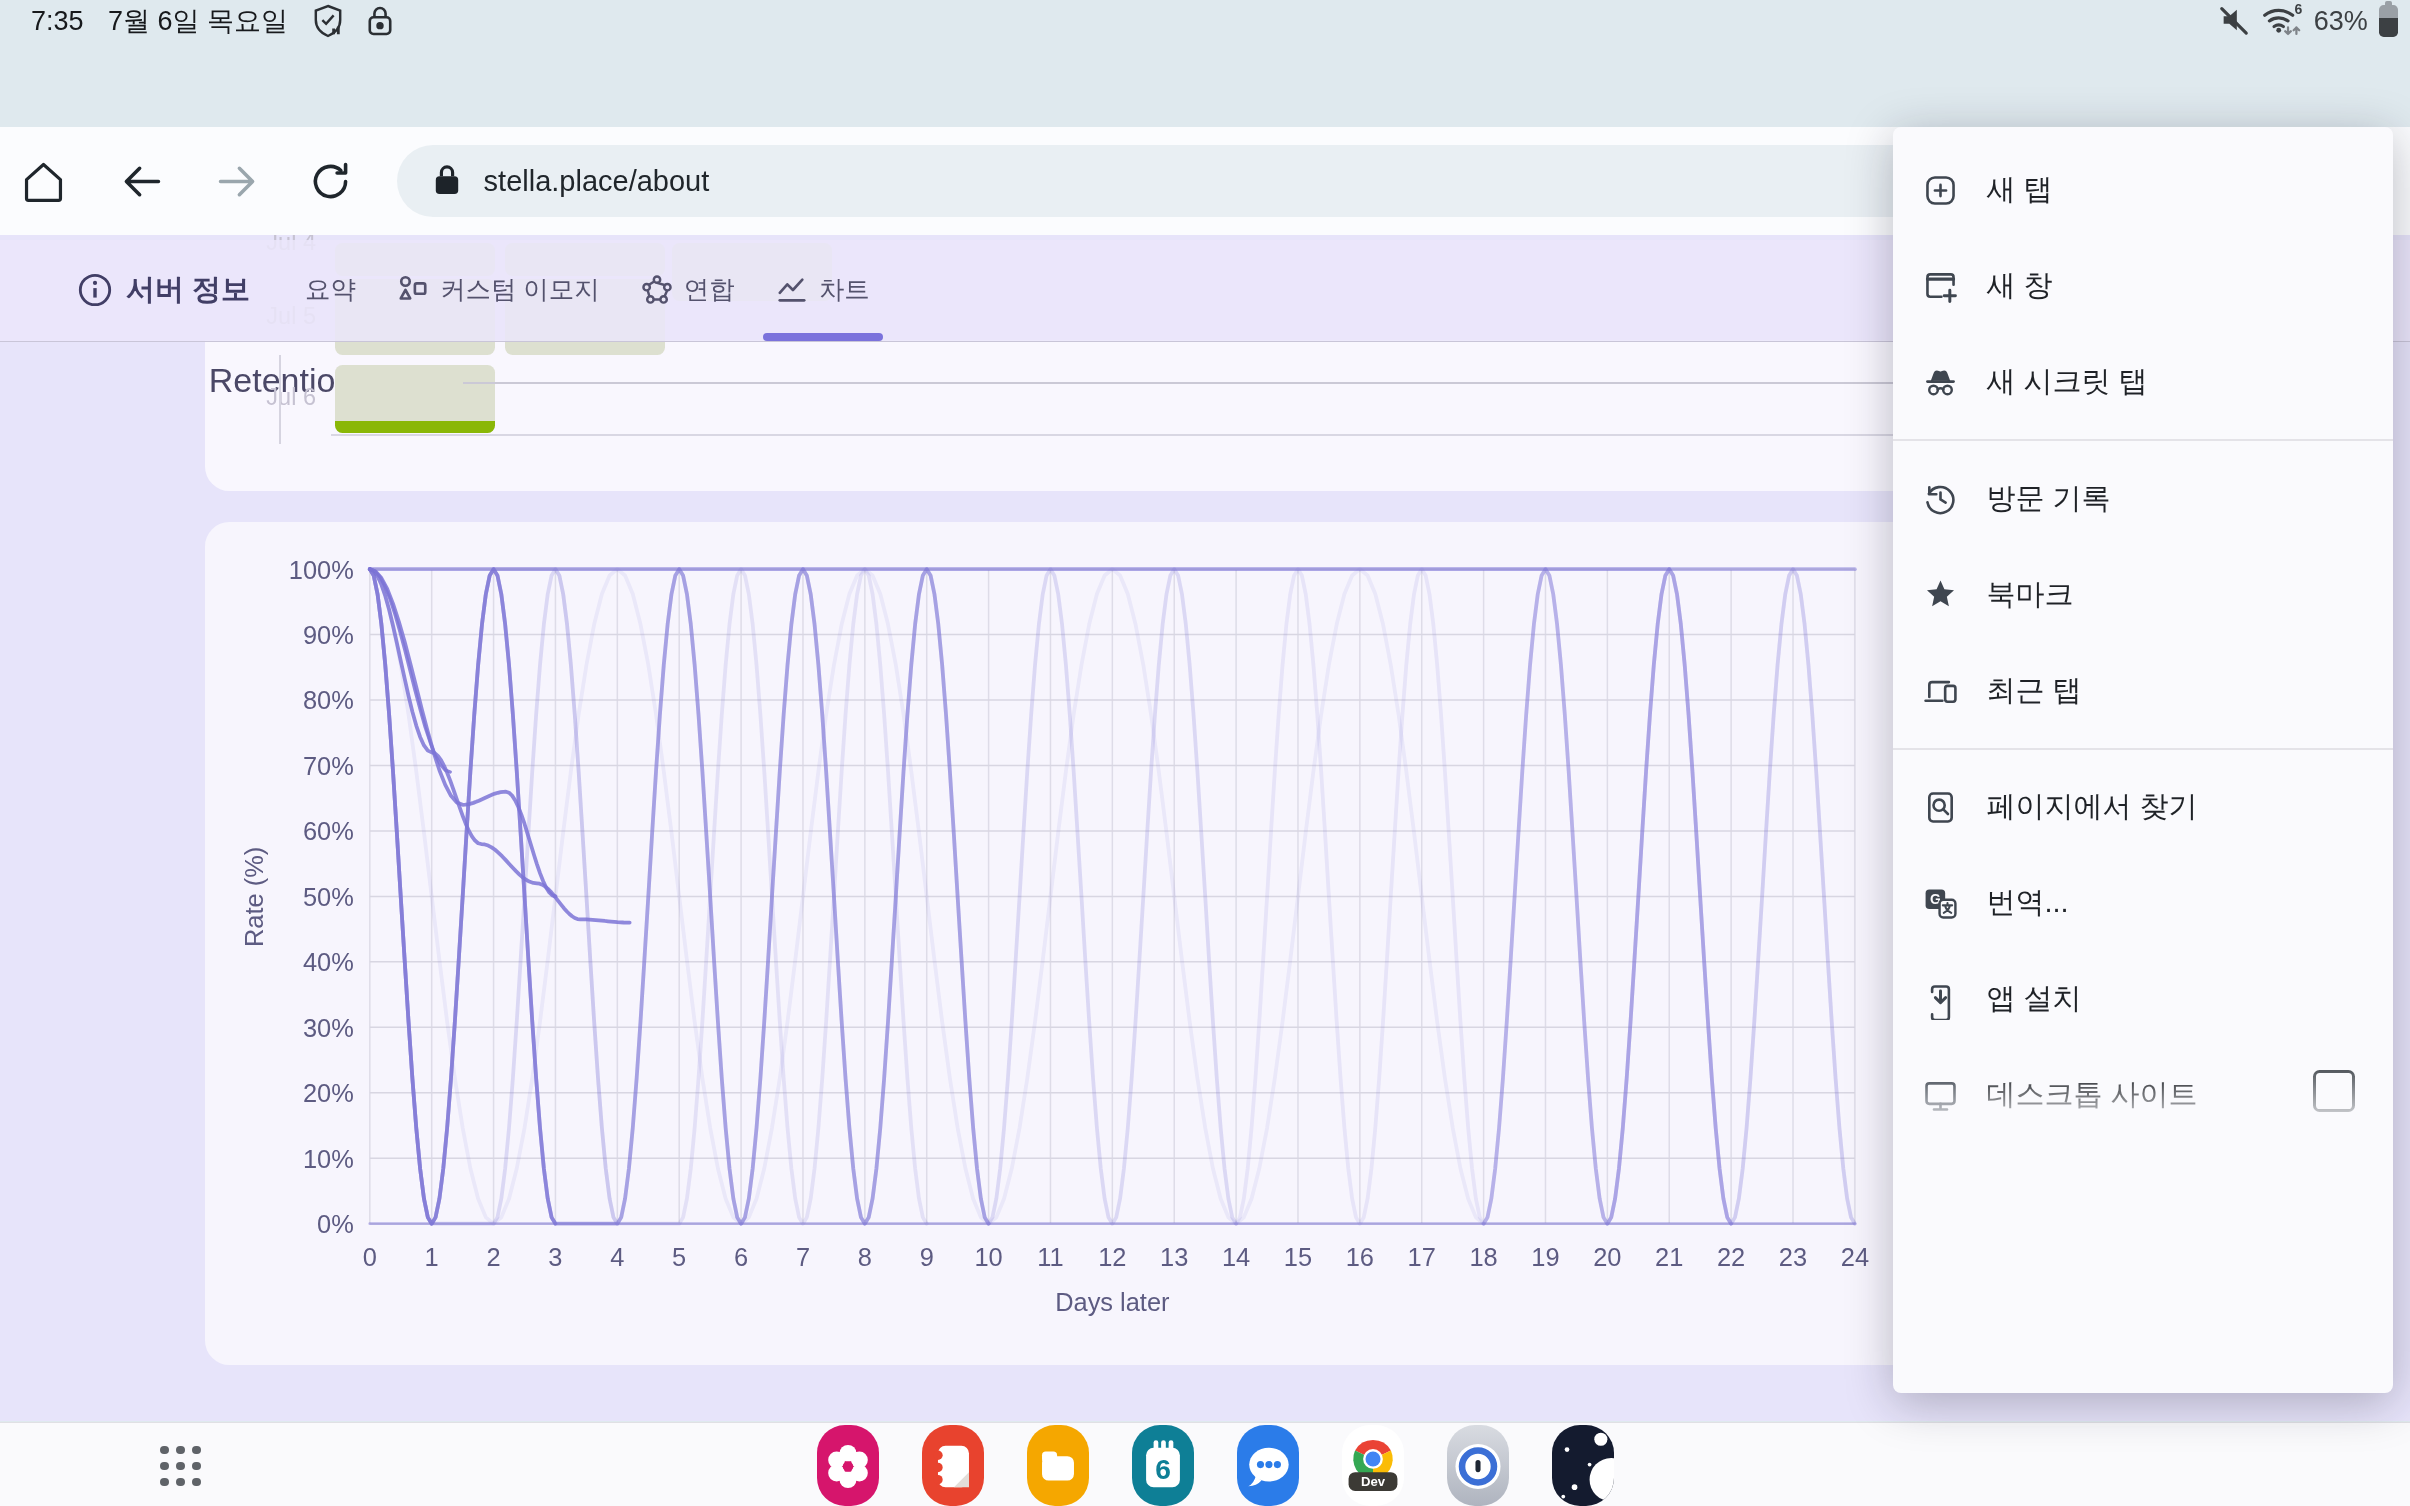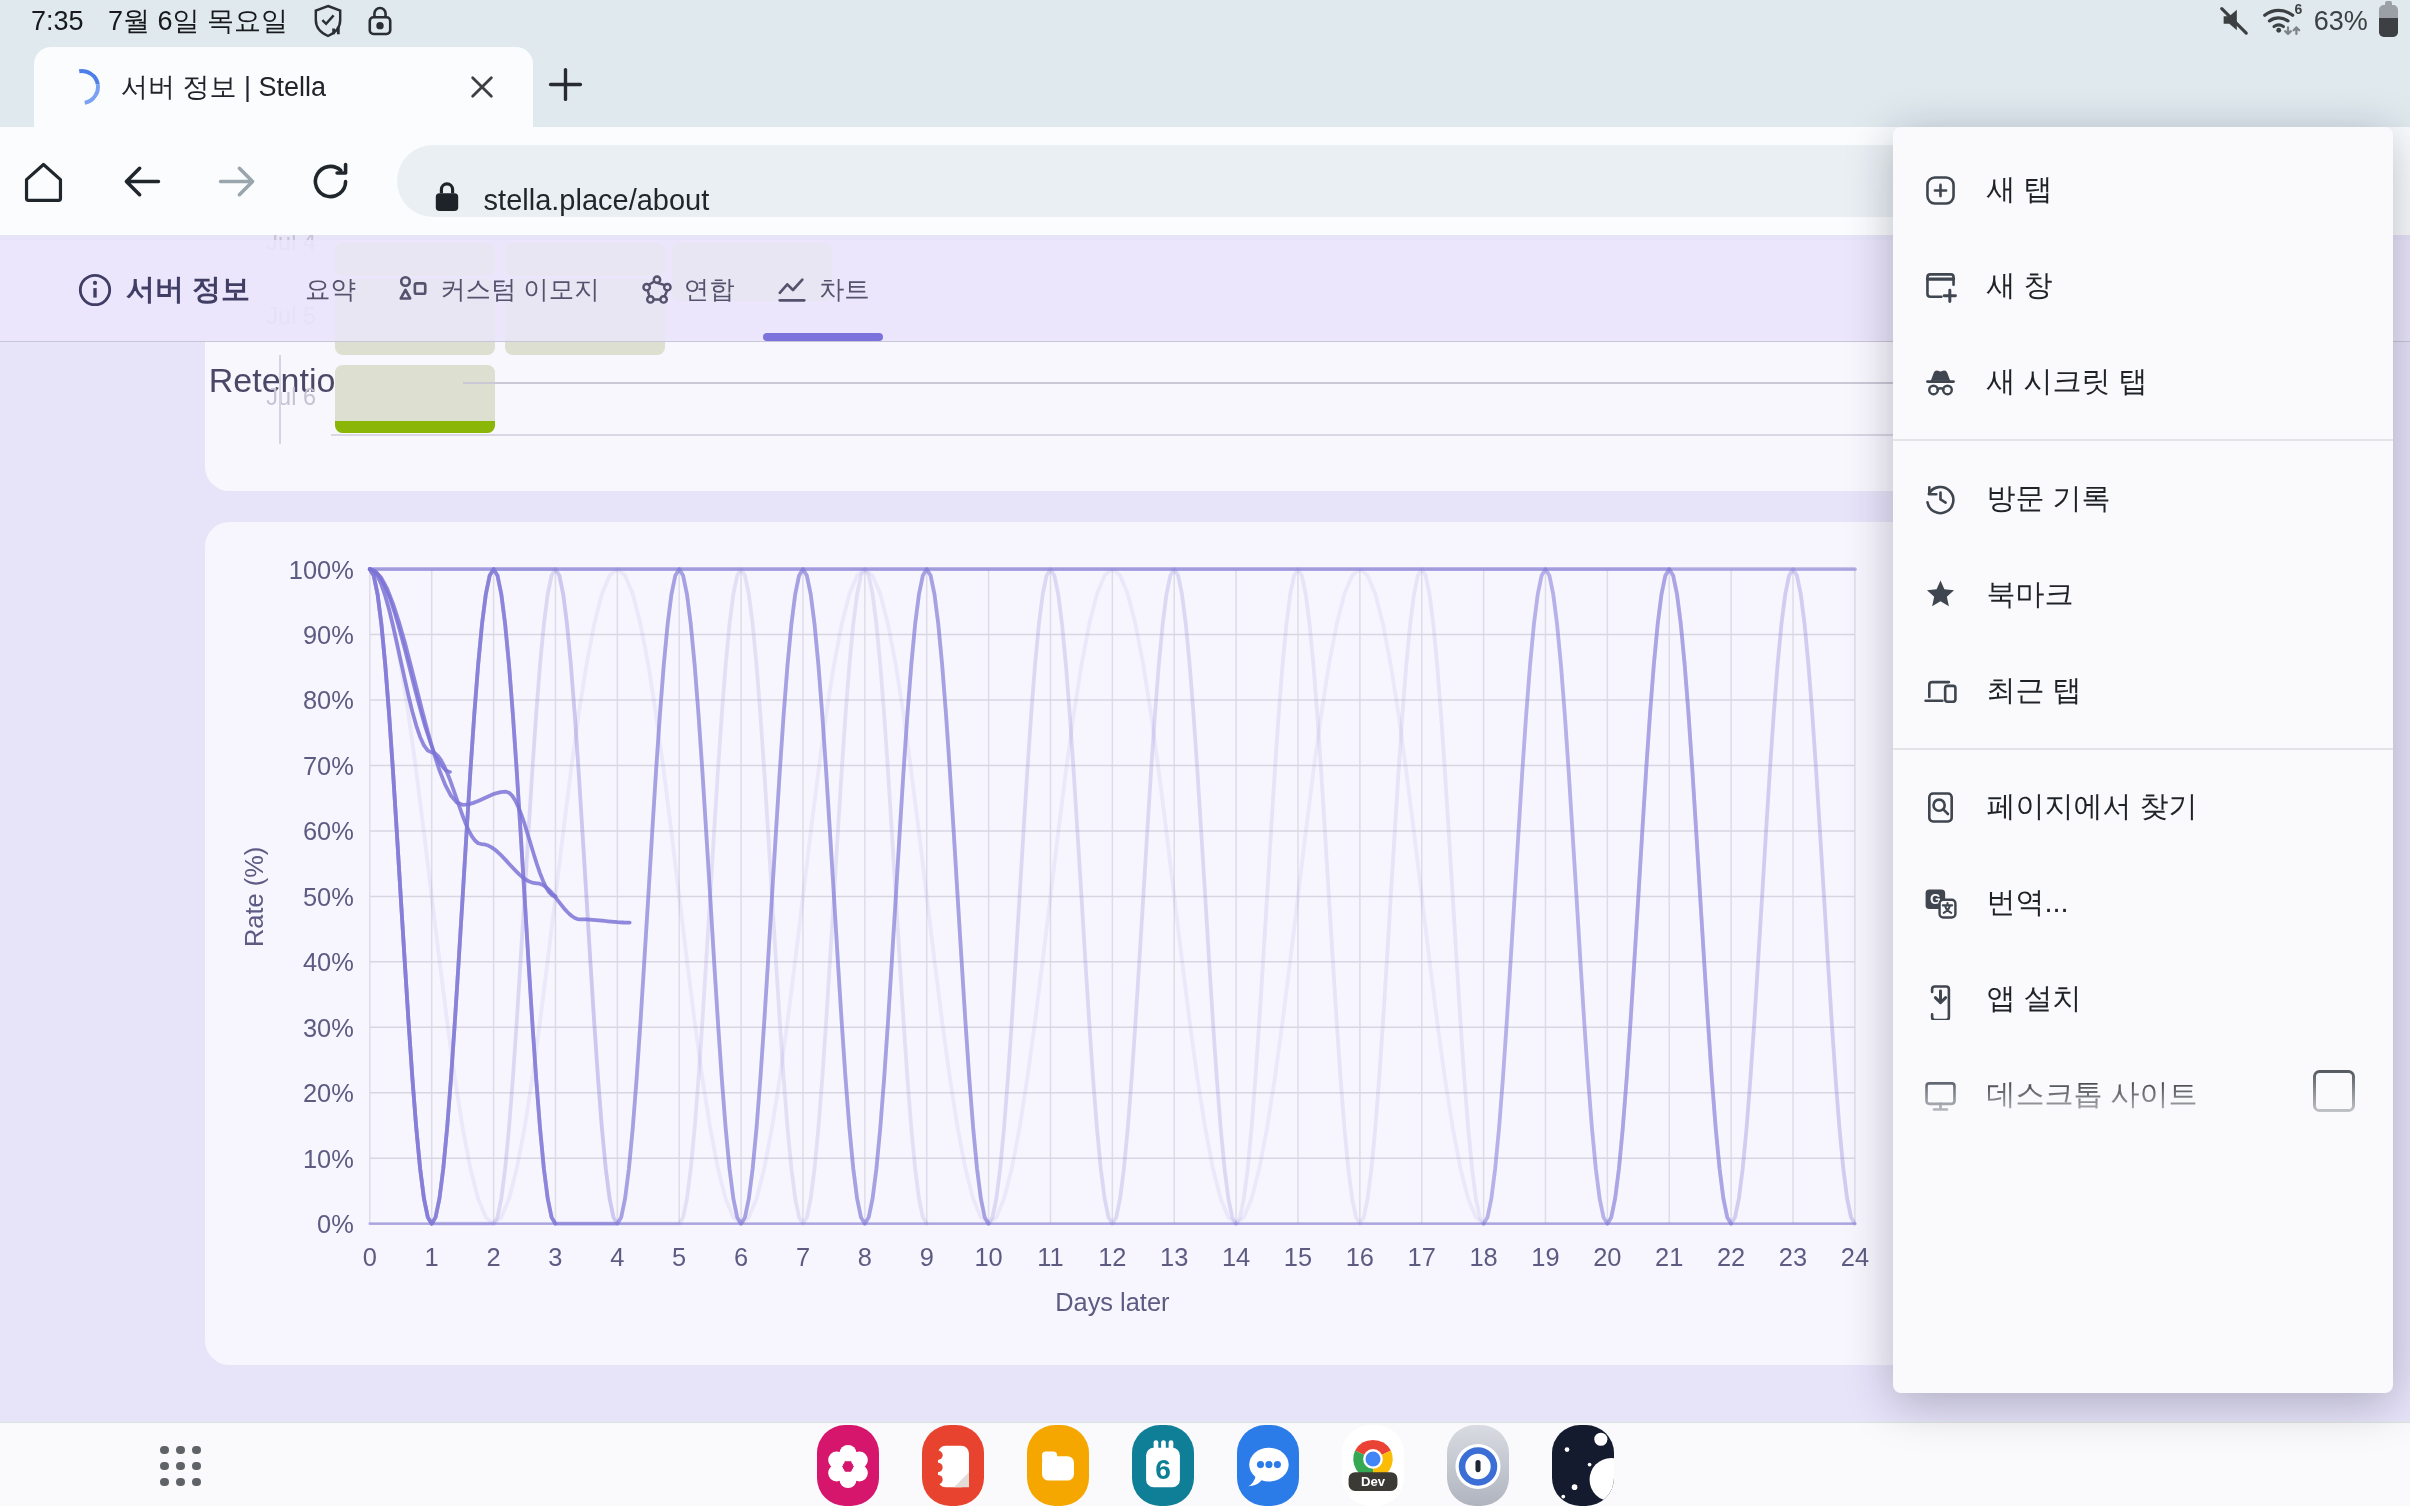--- a/index.html
+++ b/index.html
@@ -19,21 +19,21 @@
   .tab-strip{position:absolute;left:0;top:42px;width:2411px;height:85px;background:#dfe9ee;}
   .browser-tab{position:absolute;left:34px;top:4.7px;width:499px;height:80px;background:#fafcfe;border-radius:17px 17px 0 0;display:flex;align-items:center;}
   .spinner{width:28px;height:28px;margin-left:30px;border-radius:50%;border:4.7px solid transparent;border-top-color:#4d7fe8;border-right-color:#7aa2f0;transform:rotate(35deg);}
   .tab-title{margin-left:21px;font-size:27px;color:#20242a;white-space:nowrap;max-width:311px;overflow:hidden;}
   .tab-close{position:absolute;right:32px;top:21px;width:38px;height:38px;display:flex;align-items:center;justify-content:center;color:#3c4043;}
   .new-tab-btn{position:absolute;left:544px;top:21px;width:43px;height:43px;display:flex;align-items:center;justify-content:center;color:#272b30;}
   
   .toolbar{position:absolute;left:0;top:127px;width:2411px;height:108px;background:#fbfcfe;display:flex;align-items:center;}
   .tb-btn{width:53px;height:53px;display:flex;align-items:center;justify-content:center;color:#1f262c;flex:0 0 auto;}
   .tb-home{margin-left:17px;} .tb-back{margin-left:45px;} .tb-fwd{margin-left:43px;color:#9aa6ad;} .tb-reload{margin-left:40px;}
-  .url-pill{margin-left:40px;width:1582px;height:72px;background:#e9eff3;border-radius:36px;display:flex;align-items:flex-end;}
+  .url-pill{margin-left:40px;width:1582px;height:72px;background:#e9eff3;border-radius:36px;display:flex;align-items:center;}
   .url-lock{margin-left:36px;color:#1d2329;}
   .url-text{margin-left:22.6px;font-size:29px;color:#20262b;}
   
   .page{position:absolute;left:0;top:235px;width:2411px;height:1186px;background:#e7e4fa;overflow:hidden;}
   .retention-card{position:absolute;left:205px;top:105px;width:1716px;height:151px;background:rgba(252,251,255,0.82);border-radius:0 0 24.5px 24.5px;z-index:1;}
   .retention-title{position:absolute;left:3.8px;top:21px;font-size:34px;color:#4b4867;white-space:nowrap;}
   .chart-card{position:absolute;left:205px;top:287px;width:1716px;height:843px;background:#f7f5fd;border-radius:24.5px;z-index:1;}
   .bg-bar{position:absolute;background:#dde0d0;z-index:2;border-radius:7.5px;}
   .bg-bar .accent{position:absolute;left:0;right:0;bottom:0;height:12.2px;background:#8ab707;border-radius:0 0 7.5px 7.5px;}
   .bg-date{position:absolute;width:113px;text-align:right;font-size:23.5px;color:#c6c2d2;z-index:2;white-space:nowrap;}
@@ -105,38 +105,20 @@
             <text x="36" y="12" font-size="15" fill="#3c4043" font-weight="bold">6</text>
             <path d="M29 26 v7 m0 0 l-3-3 m3 3 l3-3" stroke="#7e8388" stroke-width="2.4" stroke-linecap="round"></path>
             <path d="M38 33 v-7 m0 0 l-3 3 m3-3 l3 3" stroke="#7e8388" stroke-width="2.4" stroke-linecap="round"></path>
           </svg>
       </span>
       <span class="status-batt-text">63%</span>
       <span class="battery"></span>
     </div>
   </div>
 
-  <div class="tab-strip">
-    <div class="browser-tab">
-      <div class="spinner"></div>
-      <div class="tab-title">서버 정보 | Stella</div>
-      <div class="tab-close">
-        <svg width="28" height="28" viewBox="0 0 30 30" stroke="#3c4043" stroke-width="3" stroke-linecap="round">
-            <line x1="5" y1="5" x2="25" y2="25"></line>
-            <line x1="25" y1="5" x2="5" y2="25"></line>
-          </svg>
-      </div>
-    </div>
-    <div class="new-tab-btn">
-      <svg width="41" height="41" viewBox="0 0 44 44" stroke="#272b30" stroke-width="3.6" stroke-linecap="round">
-          <line x1="22" y1="6" x2="22" y2="38"></line>
-          <line x1="6" y1="22" x2="38" y2="22"></line>
-        </svg>
-    </div>
-  </div>
 
   <div class="toolbar">
     <div class="tb-btn tb-home">
       <svg width="49" height="49" viewBox="0 0 52 52" fill="none" stroke="#1f262c" stroke-width="3.4" stroke-linejoin="round">
           <path d="M8 24 L26 8 L44 24 V44 a2 2 0 0 1 -2 2 H10 a2 2 0 0 1 -2-2 Z"></path>
         </svg>
     </div>
     <div class="tb-btn tb-back">
       <svg width="49" height="49" viewBox="0 0 52 52" fill="none" stroke="#1f262c" stroke-width="3.8" stroke-linecap="round" stroke-linejoin="round">
           <path d="M44 26 H10 M24 12 L10 26 l14 14"></path>

